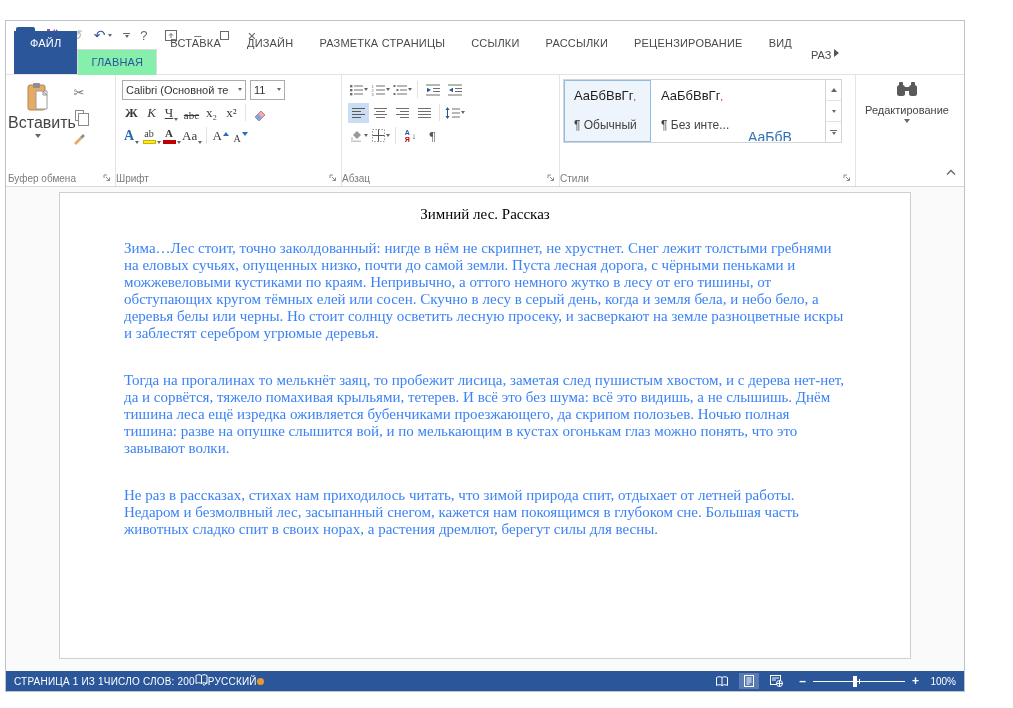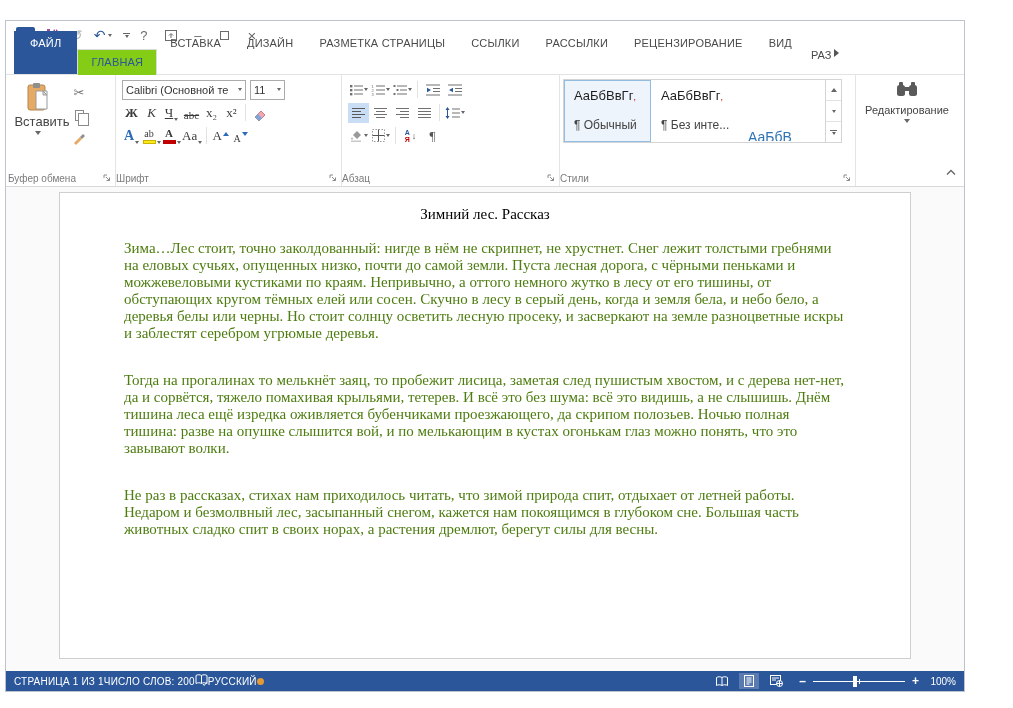--- a/index.html
+++ b/index.html
@@ -21,33 +21,33 @@
   .qat-more .bar { width:7px; height:1px; background:#666; }
   .tb-title { flex:1; text-align:center; font-size:12px; color:#545454; white-space:nowrap; overflow:hidden; }
   .tb-controls { display:flex; align-items:center; }
   .ctrl { width:27px; height:22px; display:flex; align-items:center; justify-content:center; color:#6a6a6a; font-size:13px; }
   .max-box { width:9px; height:9px; border:1px solid #6a6a6a; display:inline-block; }
 
   
   .tabrow { height:26px; display:flex; align-items:flex-end; padding-left:8px; border-bottom:1px solid #e3e3e3; background:#fff; }
   .tab { padding:0 13px; height:43px; line-height:25px; font-size:11px; color:#4a4a4a; letter-spacing:.2px; white-space:nowrap; }
   .tab.file { background:#2b579a; color:#fff; padding:0 16px; }
-  .tab.active { background:#84cc16; color:#2b579a; border:1px solid #dadada; border-bottom:none; margin-bottom:-1px; height:26px; }
+  .tab.active { background:#86efac; color:#2b579a; border:1px solid #dadada; border-bottom:none; margin-bottom:-1px; height:26px; }
   .tab-overflow { display:flex; align-items:flex-start; gap:3px; padding:0 6px; height:25px; }
   .tab-overflow .lbl { font-size:11px; color:#4a4a4a; }
   .tri-right { width:0; height:0; border-top:4px solid transparent; border-bottom:4px solid transparent; border-left:5px solid #555; }
 
   
   .ribbon { height:112px; display:flex; background:#fff; border-bottom:1px solid #d9d9d9; position:relative; padding-left:2px; }
   .group { position:relative; border-right:1px solid #e4e4e4; padding:3px 3px 15px; }
   .g-label { position:absolute; bottom:2px; left:0; right:14px; text-align:left; font-size:10px; color:#7b7b7b; white-space:nowrap; }
   .launcher { position:absolute; bottom:3px; right:3px; width:10px; height:10px; display:flex; align-items:center; justify-content:center; }
   .g-clipboard { width:108px; display:flex; gap:2px; }
   .paste-btn { width:54px; display:flex; flex-direction:column; align-items:center; padding-top:4px; gap:2px; }
-  .paste-btn .plabel { font-size:13px; color:#444;padding-left:8px; }
+  .paste-btn .plabel { font-size:16px; color:#444;padding-left:8px; }
   .mini-col { display:flex; flex-direction:column; gap:5px; padding-top:5px; align-items:center; width:24px; }
   .mini { width:20px; height:18px; display:flex; align-items:center; justify-content:center; }
   .glyph-scissors { font-size:13px; color:#777; }
   .icon-copy { width:9px; height:11px; border:1px solid #8a8a8a; background:#fff; position:relative; }
   .icon-copy:after { content:''; position:absolute; left:2px; top:2px; width:9px; height:11px; border:1px solid #8a8a8a; background:#fff; }
 
   .g-font { width:226px; }
   .frow { display:flex; align-items:center; gap:1px; padding:1px 3px; height:23px; }
   .combo { border:1px solid #ababab; height:20px; display:flex; align-items:center; font-size:11px; color:#333; padding:0 3px; background:#fff; }
   .combo .txt { overflow:hidden; white-space:nowrap; flex:1; }
@@ -92,21 +92,21 @@
 
   .g-edit { width:102px; display:flex; flex-direction:column; align-items:center; padding-top:6px; gap:3px; border-right:none; }
   .g-edit .elabel { font-size:11px; color:#444; }
   .ribbon-collapse { position:absolute; right:8px; bottom:6px; }
 
   
   .docarea { flex:1; background:#fafafa; overflow:hidden; }
   .page { width:852px; margin:5px auto 0; height:calc(100% - 17px); background:#fff; border:1px solid #cfcfcf;
           padding:13px 64px 0; }
   .doc-title { text-align:center; font-family:"Liberation Serif",serif; font-weight:normal; font-size:15px; color:#000; margin:0 0 17px; }
-  .doc-p { font-family:"Liberation Serif",serif; font-size:15px; line-height:17px; color:#4d7c0f; margin:2px 0 30px; }
+  .doc-p { font-family:"Liberation Serif",serif; font-size:15px; line-height:17px; color:#3b82f6; margin:2px 0 30px; }
 
   
   .statusbar { height:20px; background:#2b579a; color:#fff; display:flex; align-items:center; padding:0 8px; font-size:10px; }
   .sb-left { display:flex; align-items:center; }
   .sb-item { white-space:nowrap; letter-spacing:.2px; }
   .dot { width:7px; height:7px; border-radius:50%; background:#e39a35; }
   .sb-right { margin-left:auto; display:flex; align-items:center; gap:7px; }
   .viewbtn { width:20px; height:16px; display:flex; align-items:center; justify-content:center; }
   .viewbtn.active { background:rgba(255,255,255,.22); }
   .zoomctl { display:flex; align-items:center; gap:7px; margin-left:6px; }

